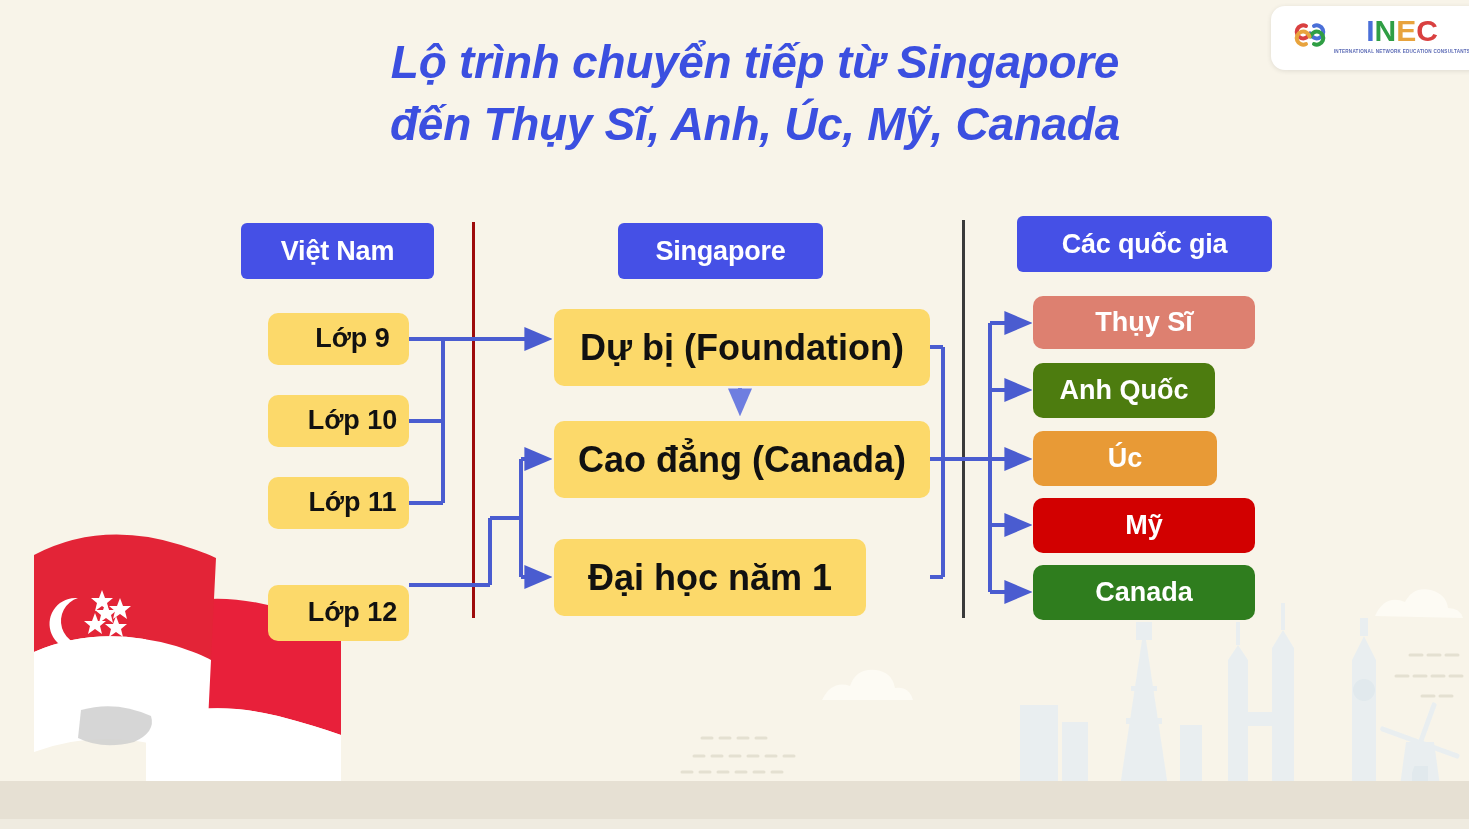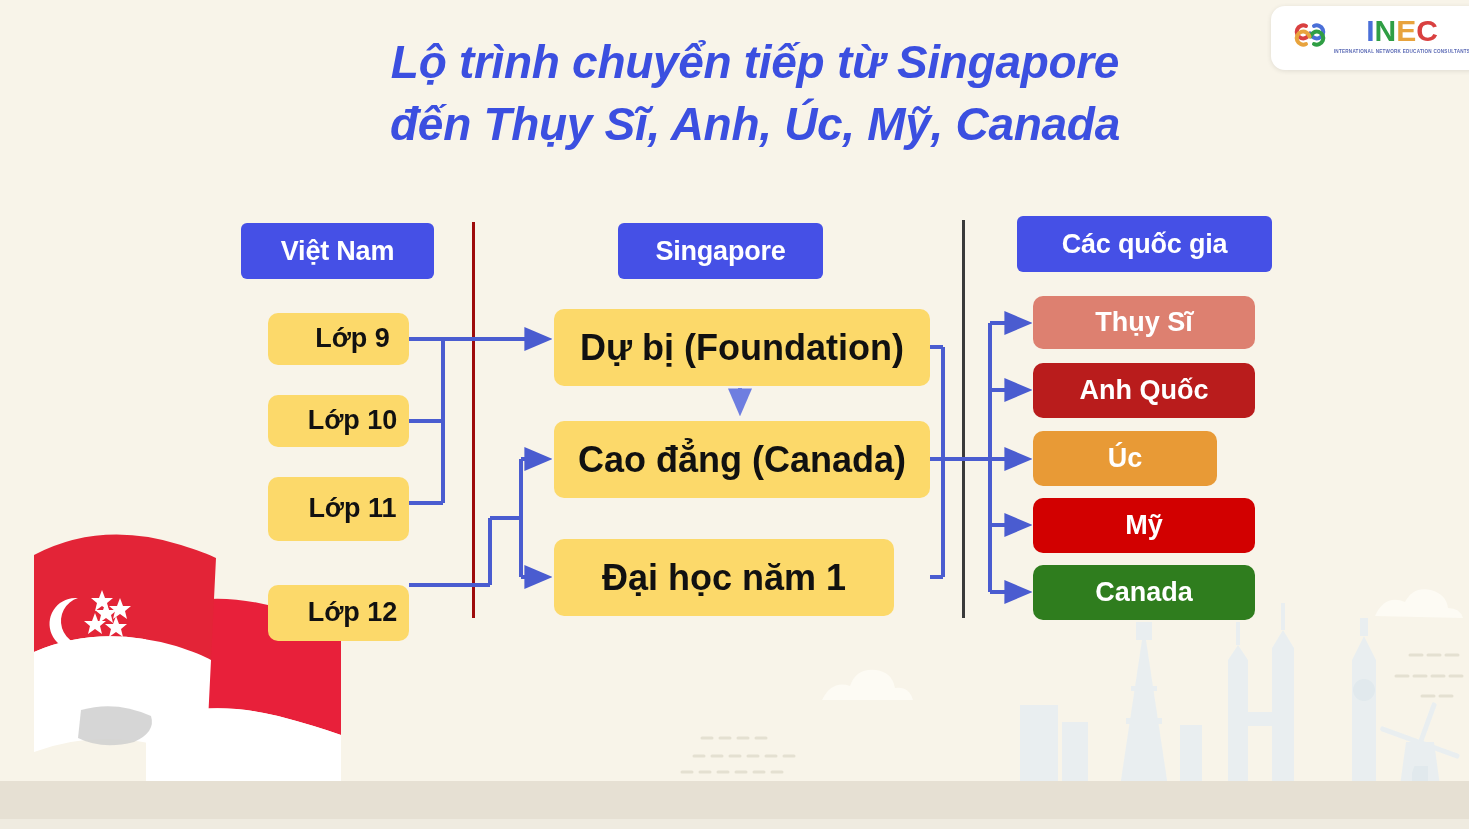--- a/index.html
+++ b/index.html
@@ -284,41 +284,41 @@
       <path d="M740 388 L740 410" marker-end="url(#arwd)"></path>
     </g>
   </svg>
 
   <div class="node vn" style="left:268px; top:313px; width:141px; height:52px;">
     <span>Lớp 9</span>
   </div>
   <div class="node vn" style="left:268px; top:395px; width:141px; height:52px;">
     <span>Lớp 10</span>
   </div>
-  <div class="node vn" style="left:268px; top:477px; width:141px; height:64px;">
+  <div class="node vn" style="left:268px; top:477px; width:141px; height:52px;">
     <span>Lớp 11</span>
   </div>
   <div class="node vn" style="left:268px; top:585px; width:141px; height:56px;">
     <span>Lớp 12</span>
   </div>
 
   <div class="node sg" style="left:554px; top:309px; width:376px; height:77px;">
     <span>Dự bị (Foundation)</span>
   </div>
   <div class="node sg" style="left:554px; top:421px; width:376px; height:77px;">
     <span>Cao đẳng (Canada)</span>
   </div>
-  <div class="node sg" style="left:554px; top:539px; width:340px; height:77px;">
+  <div class="node sg" style="left:554px; top:539px; width:312px; height:77px;">
     <span>Đại học năm 1</span>
   </div>
 
   <div class="node ctry" style="left:1033px; top:296px; width:222px; height:53px; background:#dd8070;">
     <span>Thụy Sĩ</span>
   </div>
-  <div class="node ctry" style="left:1033px; top:363px; width:222px; height:55px; background:#b91c1c;">
+  <div class="node ctry" style="left:1033px; top:363px; width:182px; height:55px; background:#4d7c0f;">
     <span>Anh Quốc</span>
   </div>
   <div class="node ctry" style="left:1033px; top:431px; width:184px; height:55px; background:#e89a36;">
     <span>Úc</span>
   </div>
   <div class="node ctry" style="left:1033px; top:498px; width:222px; height:55px; background:#d20000;">
     <span>Mỹ</span>
   </div>
   <div class="node ctry" style="left:1033px; top:565px; width:222px; height:55px; background:#2f7d1e;">
     <span>Canada</span>

